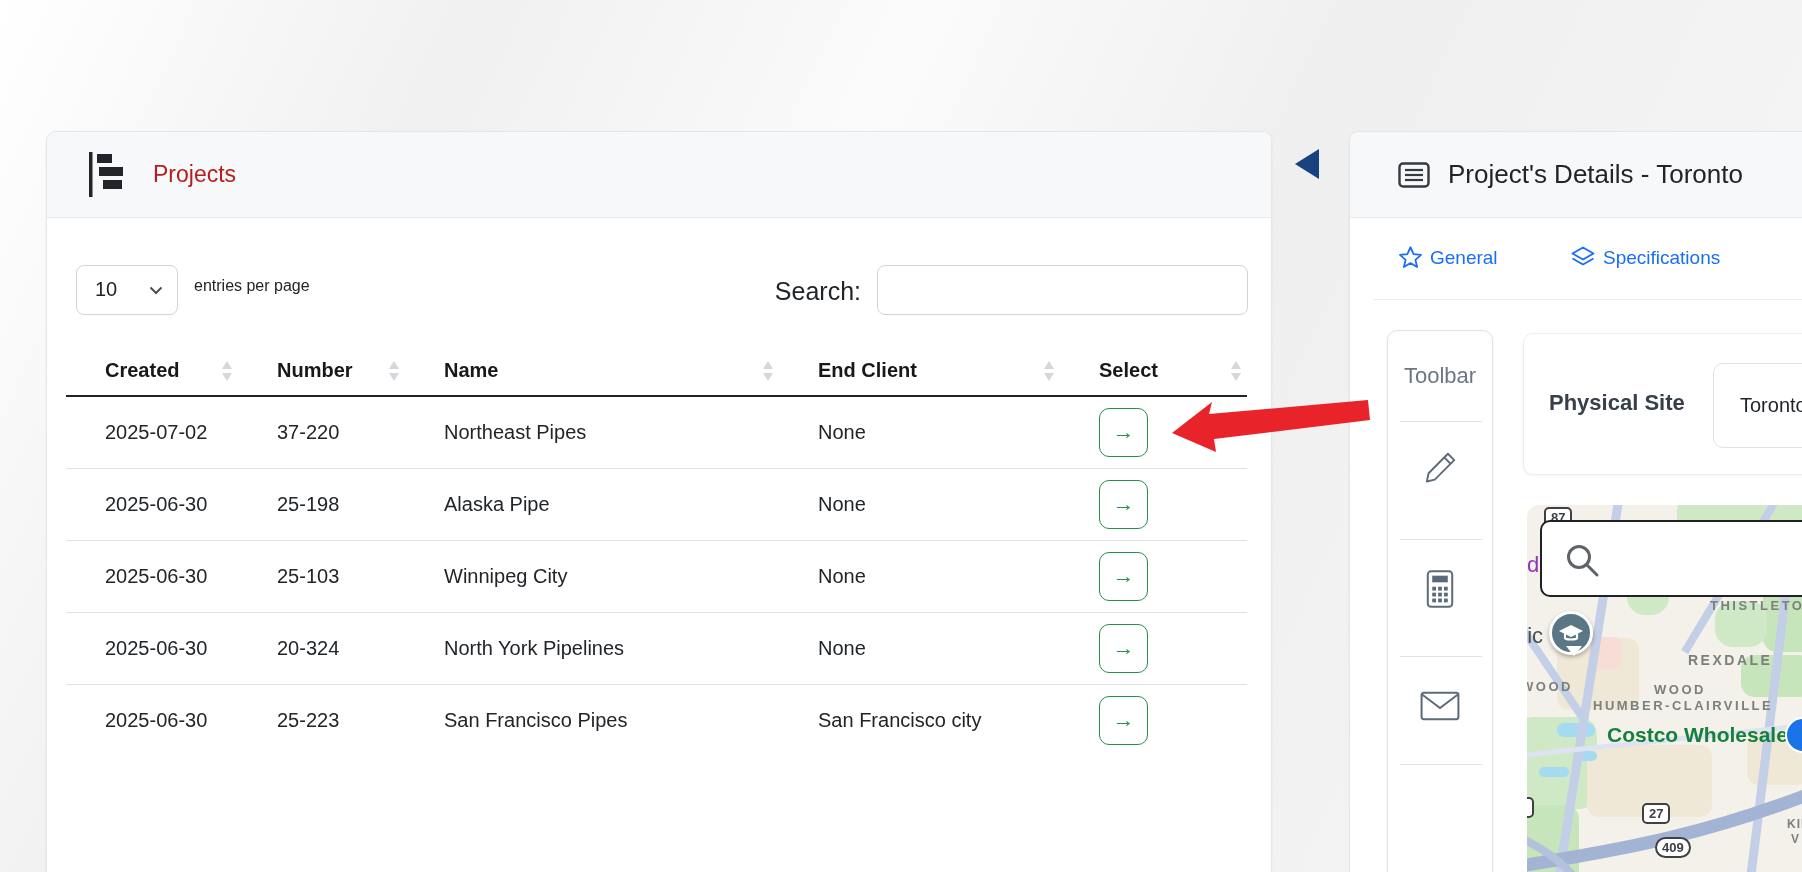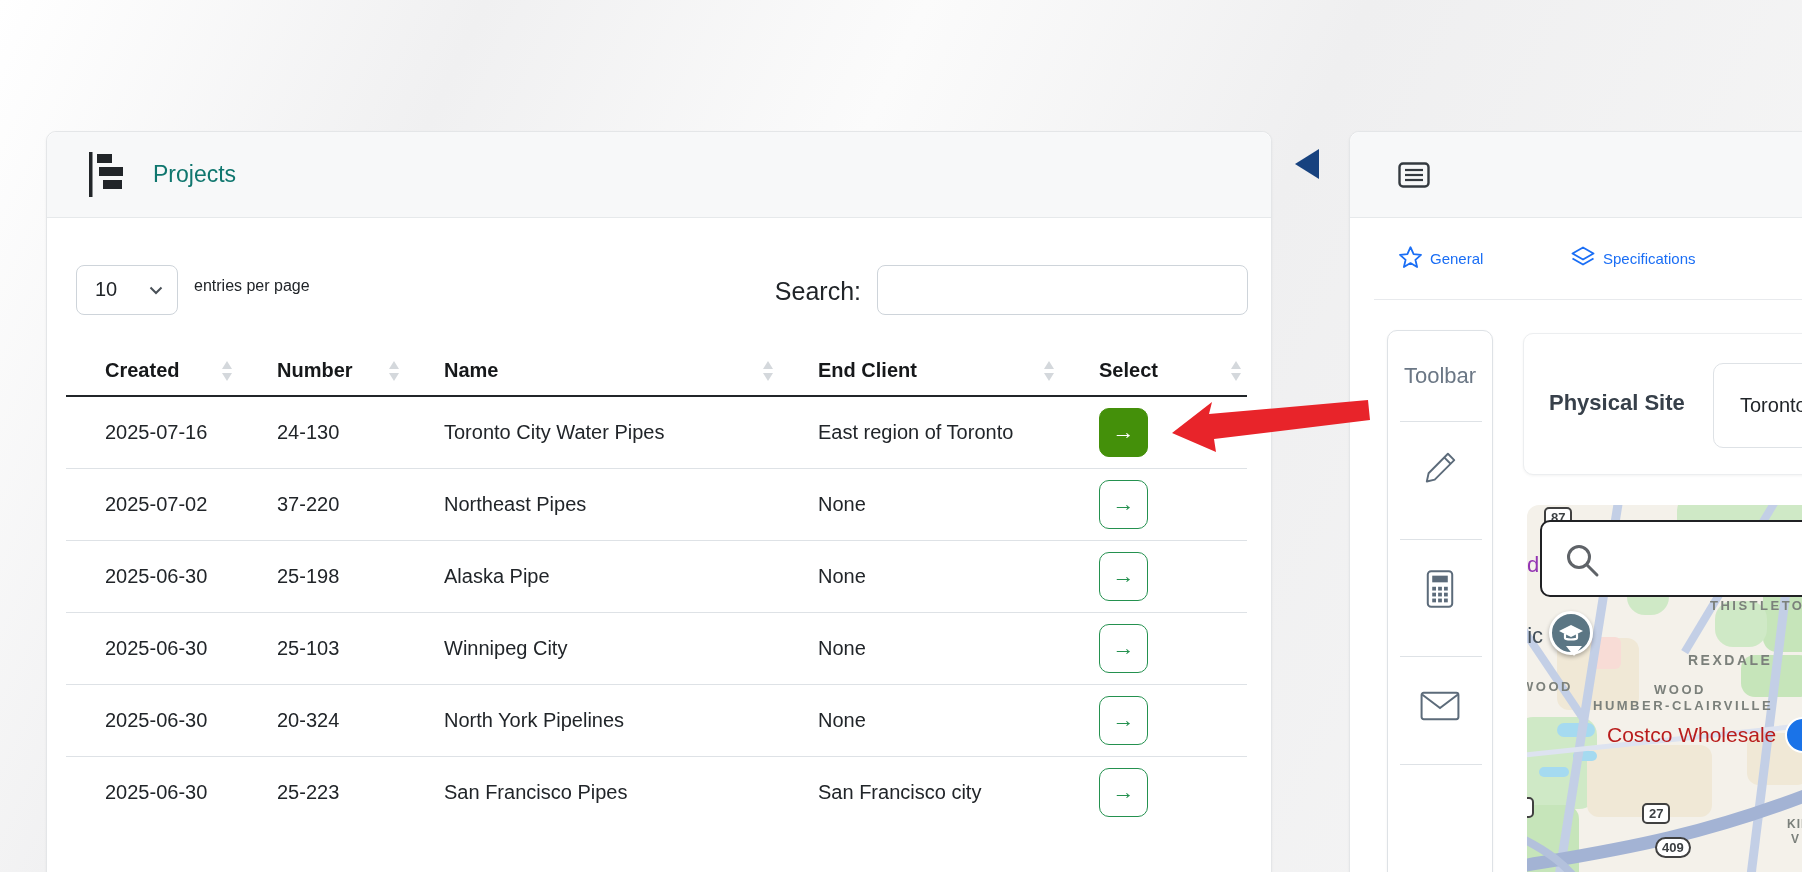--- a/index.html
+++ b/index.html
@@ -16,21 +16,21 @@
   .card {
     position:absolute; background:#ffffff; border:1px solid #e4e6e8; border-radius:10px;
     box-shadow:0 1px 3px rgba(0,0,0,.05);
   }
   .card-header {
     position:absolute; left:0; top:0; right:0; height:86px; background:#f7f8f9;
     border-bottom:1px solid #e6e9eb; border-radius:10px 10px 0 0;
   }
   
   #projects-card { left:46px; top:131px; width:1226px; height:830px; }
-  .projects-title { position:absolute; left:106px; top:29px; font-size:23px; color:#0f766e; }
+  .projects-title { position:absolute; left:106px; top:29px; font-size:23px; color:#b91c1c; }
   .gantt-icon { position:absolute; left:42px; top:20px; }
   .controls-row { position:absolute; left:0; top:86px; right:0; height:100px; }
   .page-size {
     position:absolute; left:29px; top:47px; width:102px; height:50px; border:1px solid #ced4da;
     border-radius:8px; background:#fff; font-size:20px; color:#212529;
   }
   .page-size .val { position:absolute; left:18px; top:12px; }
   .page-size svg { position:absolute; right:14px; top:20px; }
   .entries-label { position:absolute; left:147px; top:59px; font-size:16px; }
   .search-label { position:absolute; left:630px; top:59px; width:184px; text-align:right; font-size:25px; }
@@ -51,21 +51,21 @@
     color:#24914f; font-size:22px; cursor:pointer; font-family:"Liberation Sans",sans-serif;
     display:inline-flex; align-items:center; justify-content:center;
   }
   .sel-btn.selected { background:#44900a; border-color:#44900a; color:#ffffff; }
   
   .collapse-btn { position:absolute; left:1294px; top:149px; cursor:pointer; }
   
   #details-card { left:1349px; top:131px; width:480px; height:830px; }
   .details-title { position:absolute; left:98px; top:27px; font-size:26px; color:#212529; white-space:nowrap; }
   .doc-icon { position:absolute; left:48px; top:30px; }
-  .tab { position:absolute; top:114px; font-size:15px; color:#1a6ef5; cursor:pointer; }
+  .tab { position:absolute; top:114px; font-size:19px; color:#1a6ef5; cursor:pointer; }
   .tab .lbl { margin-left:8px; }
   #tab-general { left:49px; }
   #tab-specs { left:221px; }
   .tab svg { vertical-align:-4px; }
   .tabs-divider { position:absolute; left:24px; top:167px; width:432px; border-top:1px solid #e8eaed; }
   
   #toolbar-card { left:1387px; top:330px; width:106px; height:560px; border-color:#dee2e6; }
   .toolbar-title { position:absolute; left:0; right:0; top:32px; text-align:center; font-size:22px; color:#6b7785; }
   .tb-div { position:absolute; left:12px; width:82px; border-top:1px solid #dee2e6; }
   .tb-btn { position:absolute; left:0; right:0; text-align:center; cursor:pointer; background:none; border:none; }
@@ -101,21 +101,21 @@
   }
   .poi-pin {
     position:absolute; width:44px; height:44px; border-radius:50%; background:#5b7684;
     border:3px solid #ffffff; box-shadow:0 2px 4px rgba(0,0,0,.3);
     display:flex; align-items:center; justify-content:center;
   }
   .poi-pin::after {
     content:""; position:absolute; left:14px; bottom:-12px; border:8px solid transparent;
     border-top:10px solid #ffffff;
   }
-  .costco-label { font-size:21px; color:#b91c1c; white-space:nowrap; font-weight:400; }
+  .costco-label { font-size:21px; color:#15803d; white-space:nowrap; font-weight:700; }
   .costco-circle { width:36px; height:36px; border-radius:50%; background:#1a73e8; border:2px solid #fff; }
   .frag-ld { font-size:22px; color:#9334b3; }
   .frag-nic { font-size:22px; color:#44505a; }
   .kings { font-size:12px; font-weight:bold; letter-spacing:1px; color:#7b807b; }
   
   #red-arrow { position:absolute; left:1158px; top:392px; }
 </style>
 </head>
 <body>
 
@@ -174,29 +174,20 @@
                   <polygon points="5,20 10,12 0,12" fill="#d4d8dc"></polygon>
                 </svg></span></th>
           <th><span>Select</span><span class="sort-icon"><svg width="10" height="20" viewBox="0 0 10 20">
                   <polygon points="5,0 10,8 0,8" fill="#d4d8dc"></polygon>
                   <polygon points="5,20 10,12 0,12" fill="#d4d8dc"></polygon>
                 </svg></span></th>
         </tr>
       </thead>
       <tbody>
           <tr>
-      <td>2025-07-16</td>
-      <td>24-130</td>
-      <td>Toronto City Water Pipes</td>
-      <td>East region of Toronto</td>
-      <td><button class="sel-btn selected">
-                <span>→</span>
-              </button></td>
-    </tr>
-          <tr>
       <td>2025-07-02</td>
       <td>37-220</td>
       <td>Northeast Pipes</td>
       <td>None</td>
       <td><button class="sel-btn">
                 <span>→</span>
               </button></td>
     </tr>
           <tr>
       <td>2025-06-30</td>
@@ -247,20 +238,21 @@
   <div class="card" id="details-card">
     <div class="card-header">
       <span class="doc-icon">
         <svg width="32" height="26" viewBox="0 0 32 26">
             <rect x="1.5" y="1.5" width="29" height="23" rx="3.5" fill="none" stroke="#343a40" stroke-width="2.4"></rect>
             <line x1="7" y1="8" x2="25" y2="8" stroke="#343a40" stroke-width="2.2"></line>
             <line x1="7" y1="13" x2="25" y2="13" stroke="#343a40" stroke-width="2.2"></line>
             <line x1="7" y1="18" x2="25" y2="18" stroke="#343a40" stroke-width="2.2"></line>
           </svg>
       </span>
+      <span class="details-title">Project's Details - Toronto</span>
     </div>
 
     <div class="tab" id="tab-general">
       <svg width="23" height="22" viewBox="0 0 23 22">
           <polygon points="11.5,1.2 14.6,8.1 22,8.8 16.4,13.8 18.1,21 11.5,17.1 4.9,21 6.6,13.8 1,8.8 8.4,8.1" fill="none" stroke="#1a6ef5" stroke-width="1.8" stroke-linejoin="round"></polygon>
         </svg><span class="lbl">General</span>
     </div>
     <div class="tab" id="tab-specs">
       <svg width="24" height="22" viewBox="0 0 24 22">
           <polygon points="12,1.5 22.5,7.5 12,13.5 1.5,7.5" fill="none" stroke="#1a6ef5" stroke-width="1.8" stroke-linejoin="round"></polygon>

